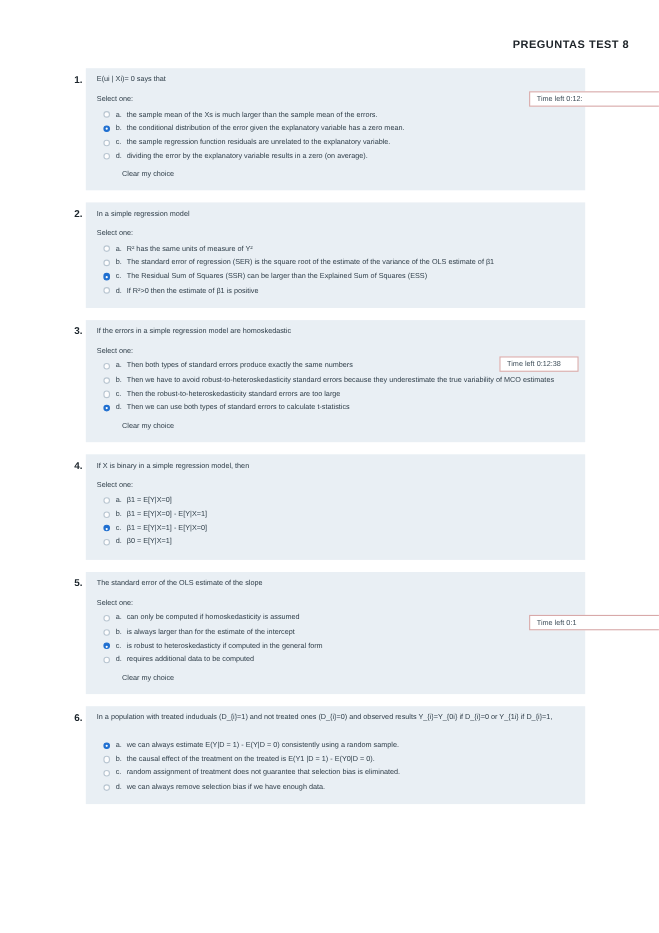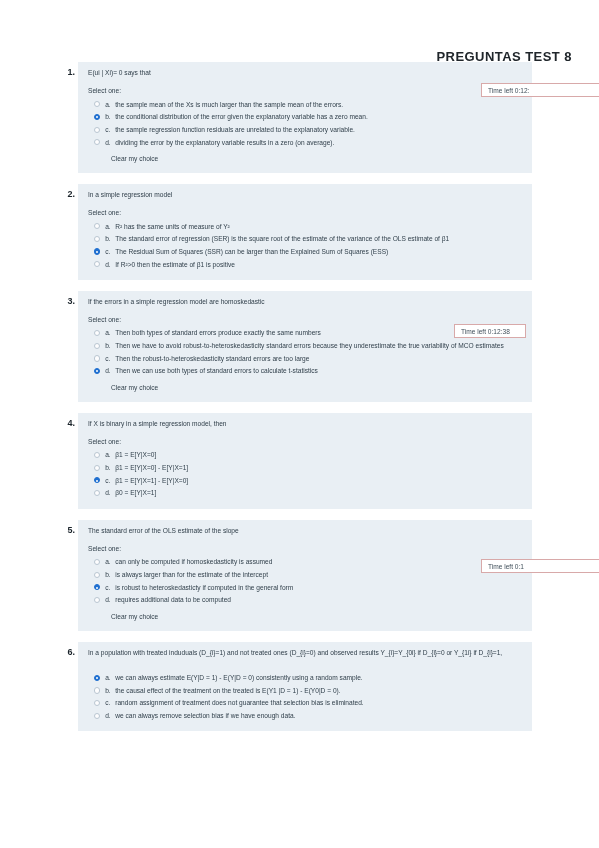--- a/index.html
+++ b/index.html
@@ -17,23 +17,23 @@
   .page {
     position: relative;
     width: 599px;
     height: 848px;
     background: #fff;
   }
 
   
   .doc-header {
     position: absolute;
-    top: 49px;
+    top: 36px;
     right: 27px;
-    font-size: 13px;
+    font-size: 10px;
     font-weight: bold;
     letter-spacing: 0.45px;
     color: #20262b;
     white-space: nowrap;
   }
 
   
   .questions {
     position: absolute;
     top: 62px;

